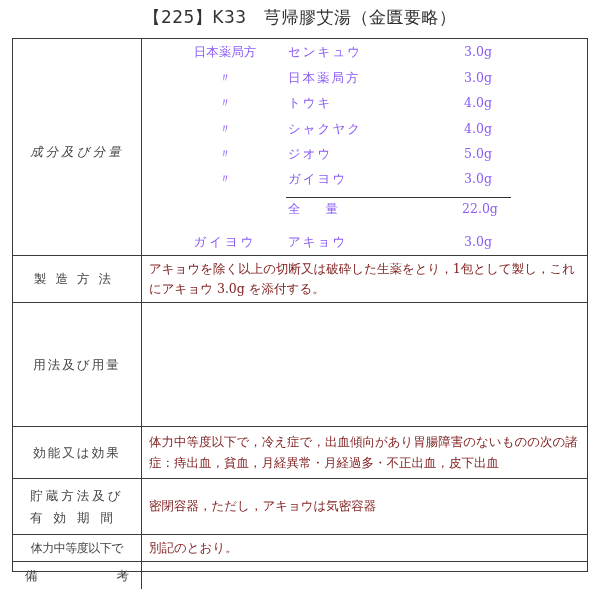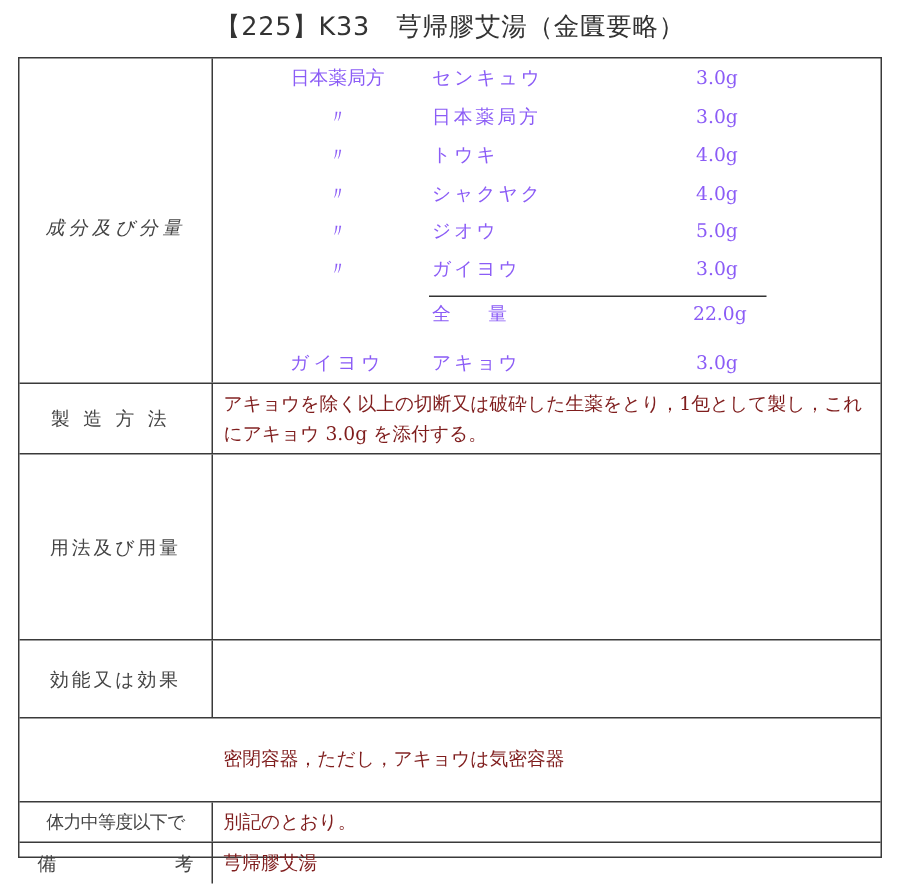--- a/index.html
+++ b/index.html
@@ -97,23 +97,30 @@
   <div class="row" style="top:264px; height:124px;">
     <div class="lbl" style="letter-spacing:2px;">
       <span>用法及び用量</span>
     </div>
   </div>
 
   <div class="row" style="top:388px; height:52px;">
     <div class="lbl" style="letter-spacing:2px;">
       <span>効能又は効果</span>
     </div>
+    <div class="val">
+      <p>体力中等度以下で，冷え症で，出血傾向があり胃腸障害のないものの次の諸症：痔出血，貧血，月経異常・月経過多・不正出血，皮下出血</p>
+    </div>
   </div>
 
   <div class="row" style="top:440px; height:56px;">
+    <div class="lbl" style="letter-spacing:3px;">
+      <span>貯蔵方法及び</span>
+      <span style="letter-spacing:11px;">有効期間</span>
+    </div>
     <div class="val">
       <p>密閉容器，ただし，アキョウは気密容器</p>
     </div>
   </div>
 
   <div class="row" style="top:496px; height:27px;">
     <div class="lbl tight">
       <span>体力中等度以下で</span>
     </div>
     <div class="val" style="padding-top:2px; padding-bottom:2px;">
@@ -121,17 +128,14 @@
     </div>
   </div>
 
   <div class="row last" style="top:523px; height:27px;">
     <div class="lbl" style="align-items:stretch; padding:0 12px;">
       <span style="display:flex; justify-content:space-between; letter-spacing:0;">
         <span>備</span>
           <span>考</span>
       </span>
     </div>
-    <div class="val" style="padding-top:2px; padding-bottom:2px;">
-      <p>芎帰膠艾湯</p>
-    </div>
   </div>
 </div>
 
 </body></html>

